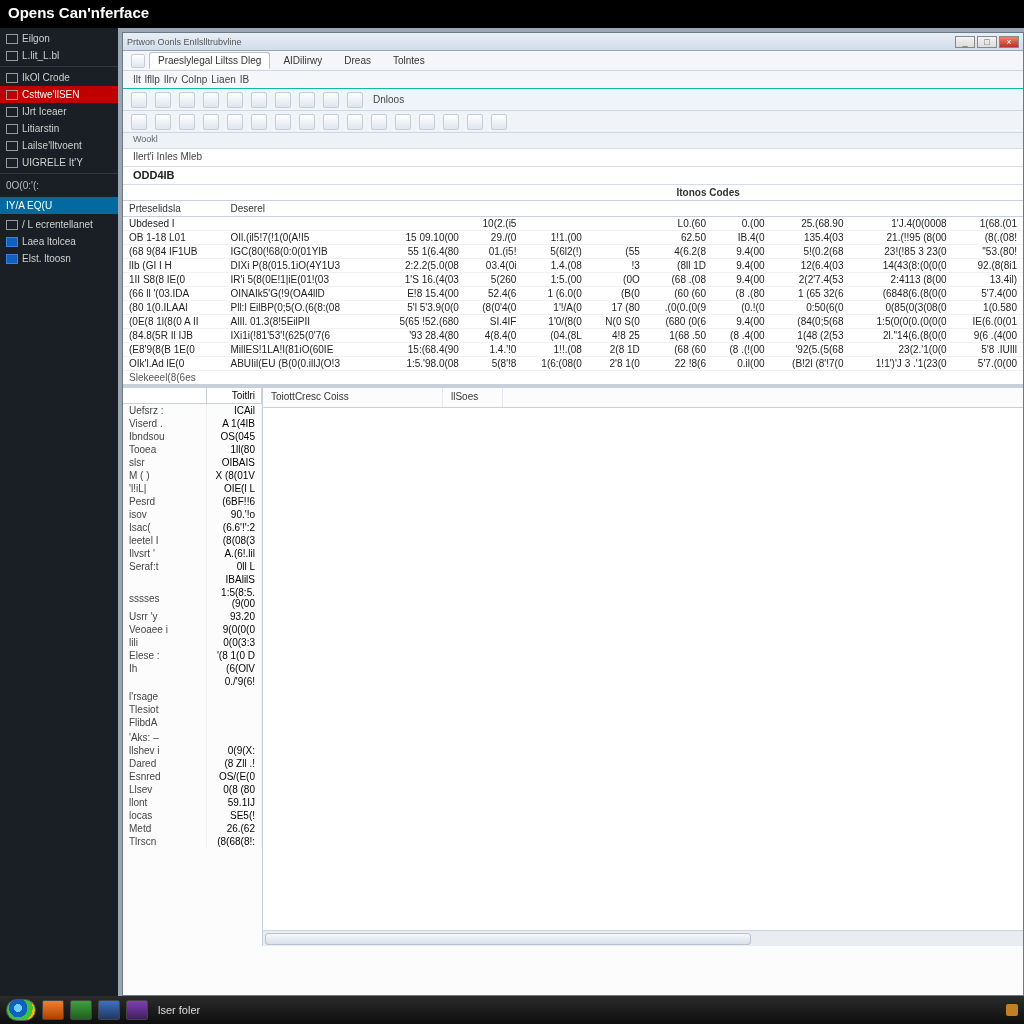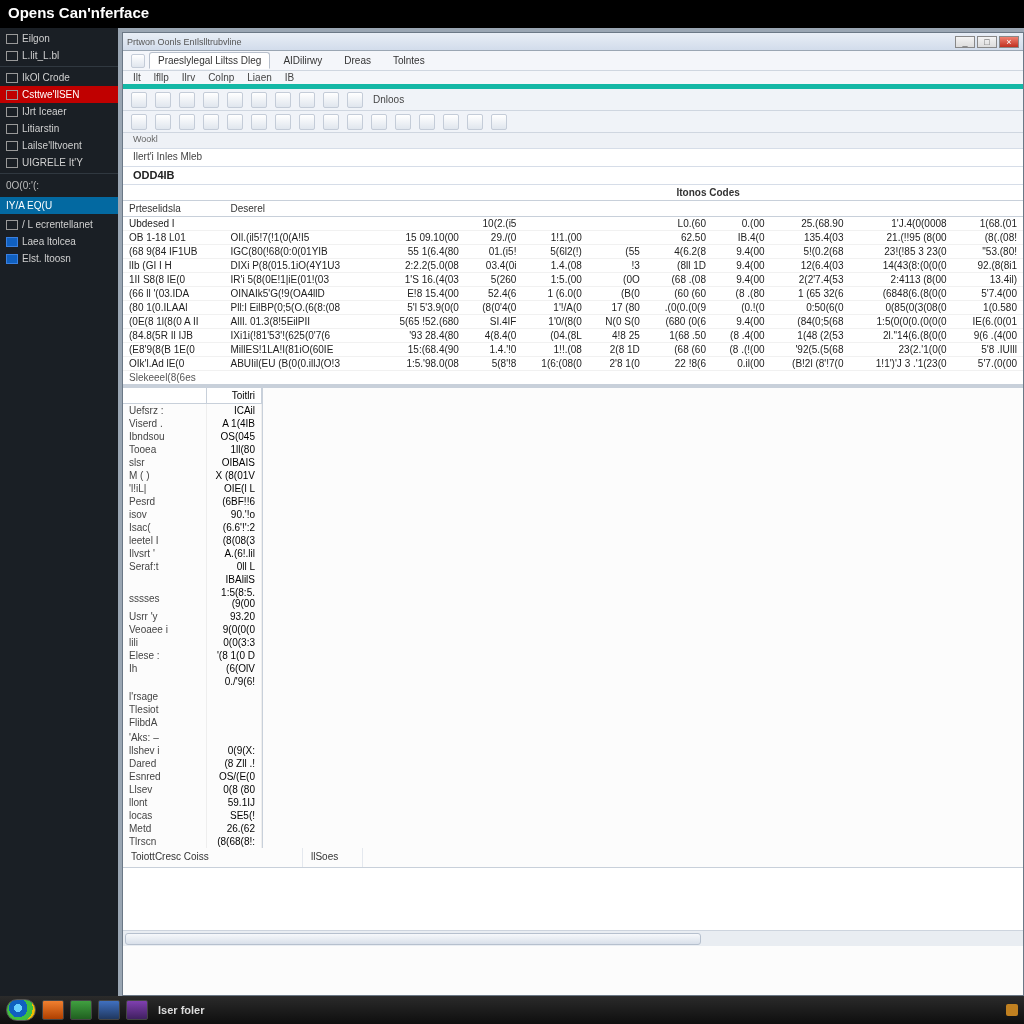--- a/index.html
+++ b/index.html
@@ -62,22 +62,22 @@
 .menubar {
   height: 20px; background: #f4f6fa; border-bottom: 1px solid #cfd6e0;
   display:flex; align-items:center; padding:0 8px; gap:4px; font-size:10px; color:#333;
 }
 .menubar .tab {
   padding:2px 8px; border:1px solid transparent; border-radius:3px 3px 0 0;
 }
 .menubar .tab.active {
   background:#fff; border-color:#b8c0cc #b8c0cc #fff;
 }
-.menubar2 { height:18px; background:#f4f6fa; border-bottom:5px solid #14b8a6;
-  display:flex; align-items:center; padding:0 10px; gap:13px; font-size:10px; color:#444;}
+.menubar2 { height:18px; background:#f4f6fa; border-bottom:1px solid #14b8a6;
+  display:flex; align-items:center; padding:0 10px; gap:4px; font-size:10px; color:#444;}
 .toolbar {
   height: 22px; background:#f0f3f8; border-bottom:1px solid #cfd6e0;
   display:flex; align-items:center; gap:8px; padding:0 8px;
 }
 .tbtn {
   width:16px; height:16px; background:linear-gradient(#fff,#e0e6ee);
   border:1px solid #c4ccd8; border-radius:2px;
 }
 .tlabel{ font-size:10px; color:#444; padding:0 2px;}
 .subbar {
@@ -102,21 +102,21 @@
 }
 .grid td {
   padding:1px 6px; border-bottom:1px solid #f1f1f1; white-space:nowrap;
 }
 .grid td.num, .grid th.num{ text-align:right; }
 .grid .hdr-mid { text-align:center; font-weight:bold; border-bottom:1px solid #c8d0da;}
 .footrow td{ color:#555; border-top:1px solid #c8d0da; border-bottom:2px solid #c8d0da;}
 
 
 .lower {
-  display:flex; border-top:2px solid #c8d0da; height: 560px; flex-direction: column;
+  display:flex; border-top:2px solid #c8d0da; height: 560px;
 }
 .lower-left {
   width: 140px; border-right:1px solid #c8d0da; overflow:hidden;
 }
 .lower-left table{ width:100%; border-collapse:collapse; font-size:10px;}
 .lower-left th{
   text-align:right; padding:2px 6px; border-bottom:1px solid #c8d0da;
   background:#fff; font-weight:normal; border-right:1px solid #c8d0da;
 }
 .lower-left td{
@@ -137,21 +137,21 @@
   background:#e9edf2; border-top:1px solid #cdd4de;
 }
 .hscroll .thumb{
   position:absolute; left:2px; top:2px; height:12px; width:64%;
   background:linear-gradient(#f6f8fb,#d9e0ea); border:1px solid #b6c0ce; border-radius:3px;
 }
 
 
 .taskbar {
   height: 28px; background: linear-gradient(#2b2b2b,#0e0e0e);
-  display:flex; align-items:center; gap:6px; padding:0 6px; color:#ddd; font-size:11px;font-weight:bold;
+  display:flex; align-items:center; gap:6px; padding:0 6px; color:#ddd; font-size:11px;
 }
 .start {
   width:30px; height:22px; border-radius:11px;
   background: radial-gradient(circle at 40% 40%, #6ad0ff 0 20%, #1060c0 20% 45%, #40c040 45% 70%, #f0c000 70% 100%);
   border:1px solid #555;
 }
 .task-btn {
   width:22px; height:20px; border:1px solid #444; border-radius:2px;
   background:linear-gradient(#3a3a3a,#1a1a1a);
 }

